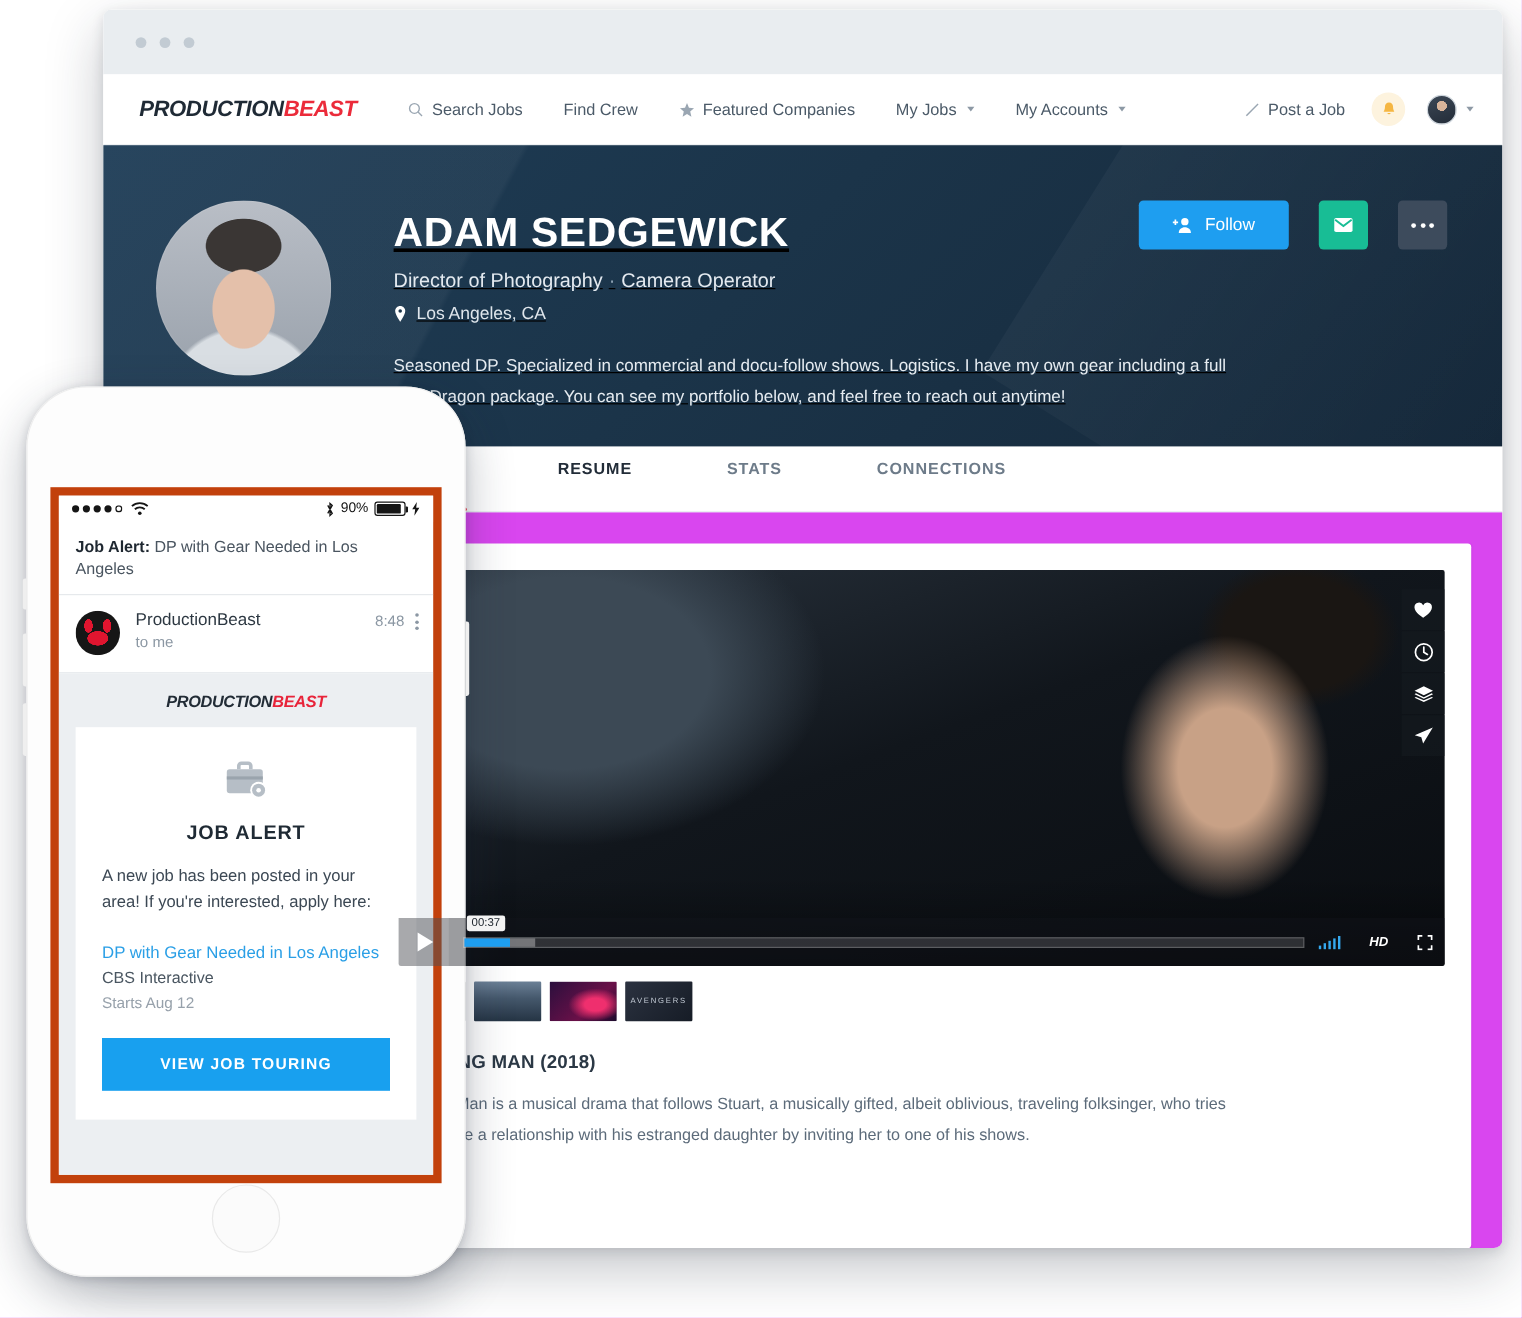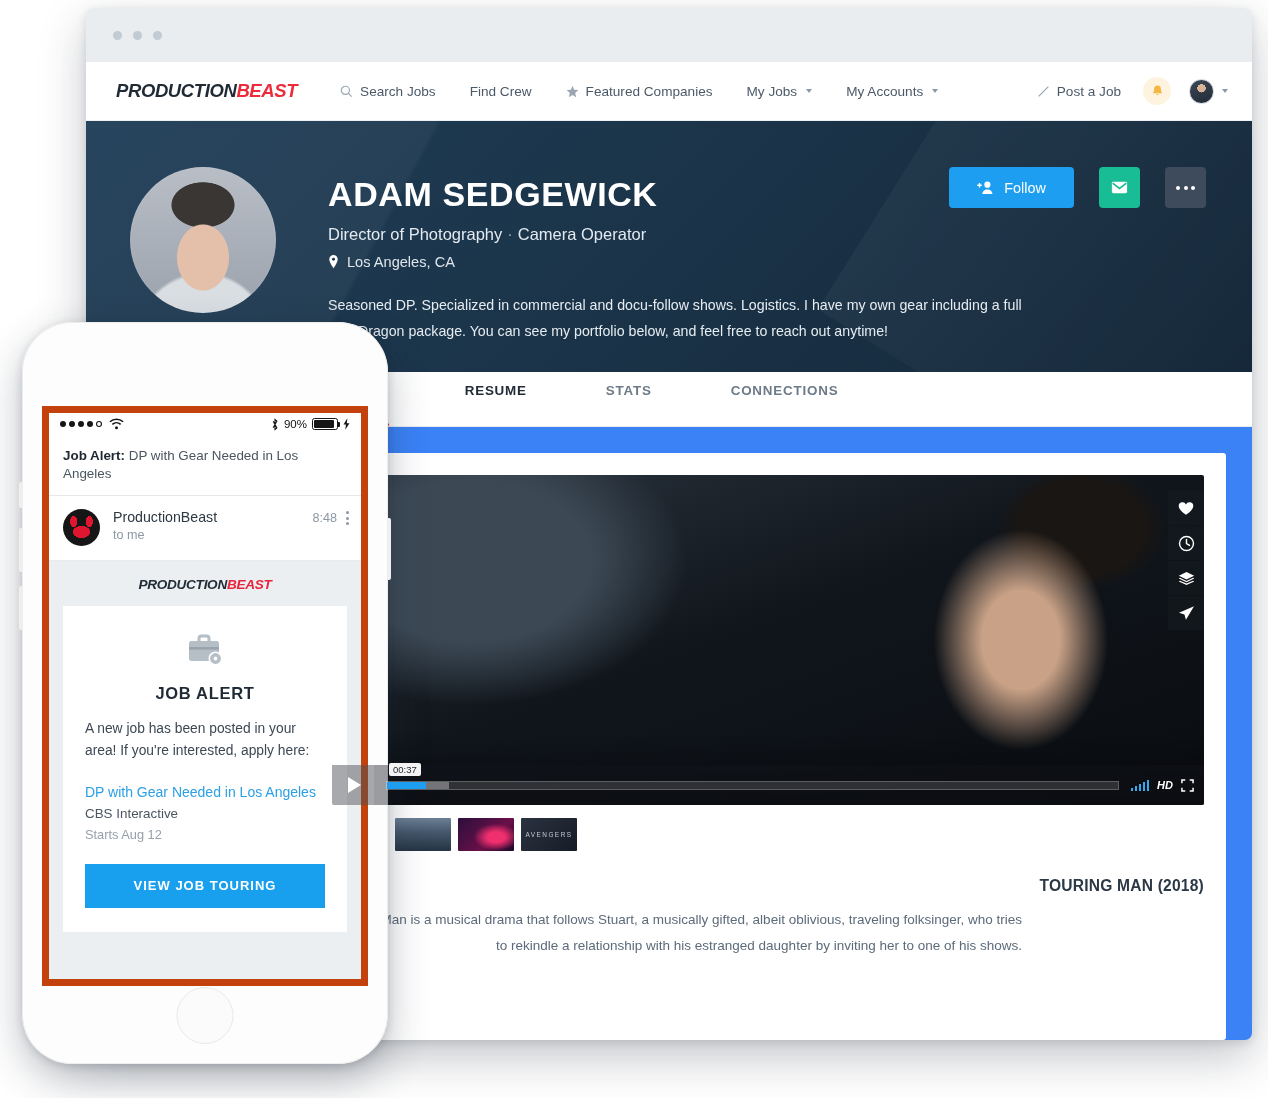--- a/index.html
+++ b/index.html
@@ -60,21 +60,21 @@
     position: relative; height: 251px; overflow: hidden;
     background:
       linear-gradient(118deg, rgba(255,255,255,0.045) 0%, rgba(255,255,255,0.045) 27%, rgba(0,0,0,0) 27.4%),
       linear-gradient(135deg, #1e3d57 0%, #1b3449 46%, #15283a 100%);
   }
   #hero:before {
     content: ""; position: absolute; right: -60px; top: -70px;
     width: 420px; height: 400px; transform: rotate(32deg);
     background: linear-gradient(90deg, rgba(255,255,255,0.035), rgba(255,255,255,0));
   }
-  #hero-inner { position: relative; display: flex; padding: 46px 50px 0 44px; }
+  #hero-inner { position: relative; display: flex; padding: 46px 50px 0 44px; text-decoration: underline; }
   #profile-photo {
     width: 146px; height: 146px; border-radius: 50%; flex: none;
     background:
       radial-gradient(ellipse 44px 56px at 50% 62%, #e4c0aa 0 58%, rgba(228,192,170,0) 60%),
       radial-gradient(ellipse 50px 36px at 50% 26%, #3a3634 0 62%, rgba(58,54,52,0) 64%),
       radial-gradient(circle at 50% 118%, #d9dee3 0 34%, rgba(217,222,227,0) 36%),
       linear-gradient(180deg,#b9bec6,#9aa2ac);
     box-shadow: inset 0 0 0 1px rgba(255,255,255,0.08);
   }
   #hero-text { margin-left: 52px; padding-top: 10px; }
@@ -112,21 +112,21 @@
     padding: 0 17px 28px 17px; margin-right: 45px; position: relative; cursor: pointer;
   }
   .tab.active { color: #5a6876; }
   .tab.strong { color: #222c38; font-weight: 700; }
   .tab.active:after {
     content: ""; position: absolute; left: 14px; right: 14px; bottom: 0;
     height: 3px; background: #ec2a3c; border-radius: 2px;
   }
 
   
-  #content { background: #3b82f6; height: 613px; display: flex; padding: 26px 26px 0 26px; gap: 26px; text-align: right; }
+  #content { background: #d946ef; height: 613px; display: flex; padding: 26px 26px 0 26px; gap: 26px; }
   #sidebar { width: 172px; flex: none; display: flex; flex-direction: column; gap: 18px; }
   .side-card { background: #fff; border-radius: 3px; box-shadow: 0 1px 2px rgba(40,55,70,0.07); }
   #sc1 { height: 84px; }
   #sc2 { height: 250px; position: relative; }
   #sc3 { height: 330px; }
   .side-rule { position: absolute; left: 0; right: 14px; top: 118px; height: 1px; background: #edf0f3; }
   .side-avs { position: absolute; left: 0px; top: 170px; display: flex; }
   .sav { width: 32px; height: 32px; border-radius: 50%; }
   .sav1 { background: radial-gradient(circle at 50% 42%, #6f4a36 0 40%, transparent 42%), #dfeef7; }
   .sav2 { background: radial-gradient(circle at 48% 44%, #dcdcdc 0 30%, transparent 32%), #1c1c1c; margin-left: 6px; }
@@ -166,21 +166,21 @@
   .ptri { width: 0; height: 0; border-top: 8px solid transparent; border-bottom: 8px solid transparent;
           border-left: 13px solid #fff; margin-left: 3px; }
   #track { flex: 1; height: 9px; margin: 0 12px; position: relative;
            background: rgba(255,255,255,0.14); border: 1px solid rgba(255,255,255,0.22); cursor: pointer; }
   #buffered { position: absolute; left: 0; top: 0; bottom: 0; width: 8.5%; background: rgba(255,255,255,0.33); }
   #played { position: absolute; left: 0; top: 0; bottom: 0; width: 5.4%; background: #1e9ef0; }
   #time-tip {
     position: absolute; left: 2px; bottom: 13px; background: #f3f3f3; color: #1d242c;
     font-size: 9.5px; padding: 1px 4px; border-radius: 2px; white-space: nowrap;
   }
-  #ctrl-right { display: flex; align-items: center; gap: 8px; padding-right: 10px; }
+  #ctrl-right { display: flex; align-items: center; gap: 24px; padding-right: 10px; }
   .bars { display: flex; align-items: flex-end; gap: 1.5px; height: 11px; }
   .bars i { width: 2.5px; background: #35a9ef; display: block; }
   .hd { color: #fff; font-size: 11px; font-weight: 700; font-style: italic; }
 
   #thumbs { display: flex; gap: 7px; margin-top: 13px; }
   .thumb { width: 56px; height: 33px; border-radius: 1px; }
   #th1 { background: radial-gradient(ellipse 15px 17px at 46% 56%, #c59a7c 0 45%, rgba(197,154,124,0) 62%),
                      linear-gradient(150deg,#2f3843,#12171d); }
   #th2 { background: linear-gradient(180deg,#6b8096 0%, #45586c 42%, #253444 100%); }
   #th3 { background: radial-gradient(ellipse 40px 24px at 68% 58%, #ef2f6e 0 22%, rgba(239,47,110,0) 56%),

